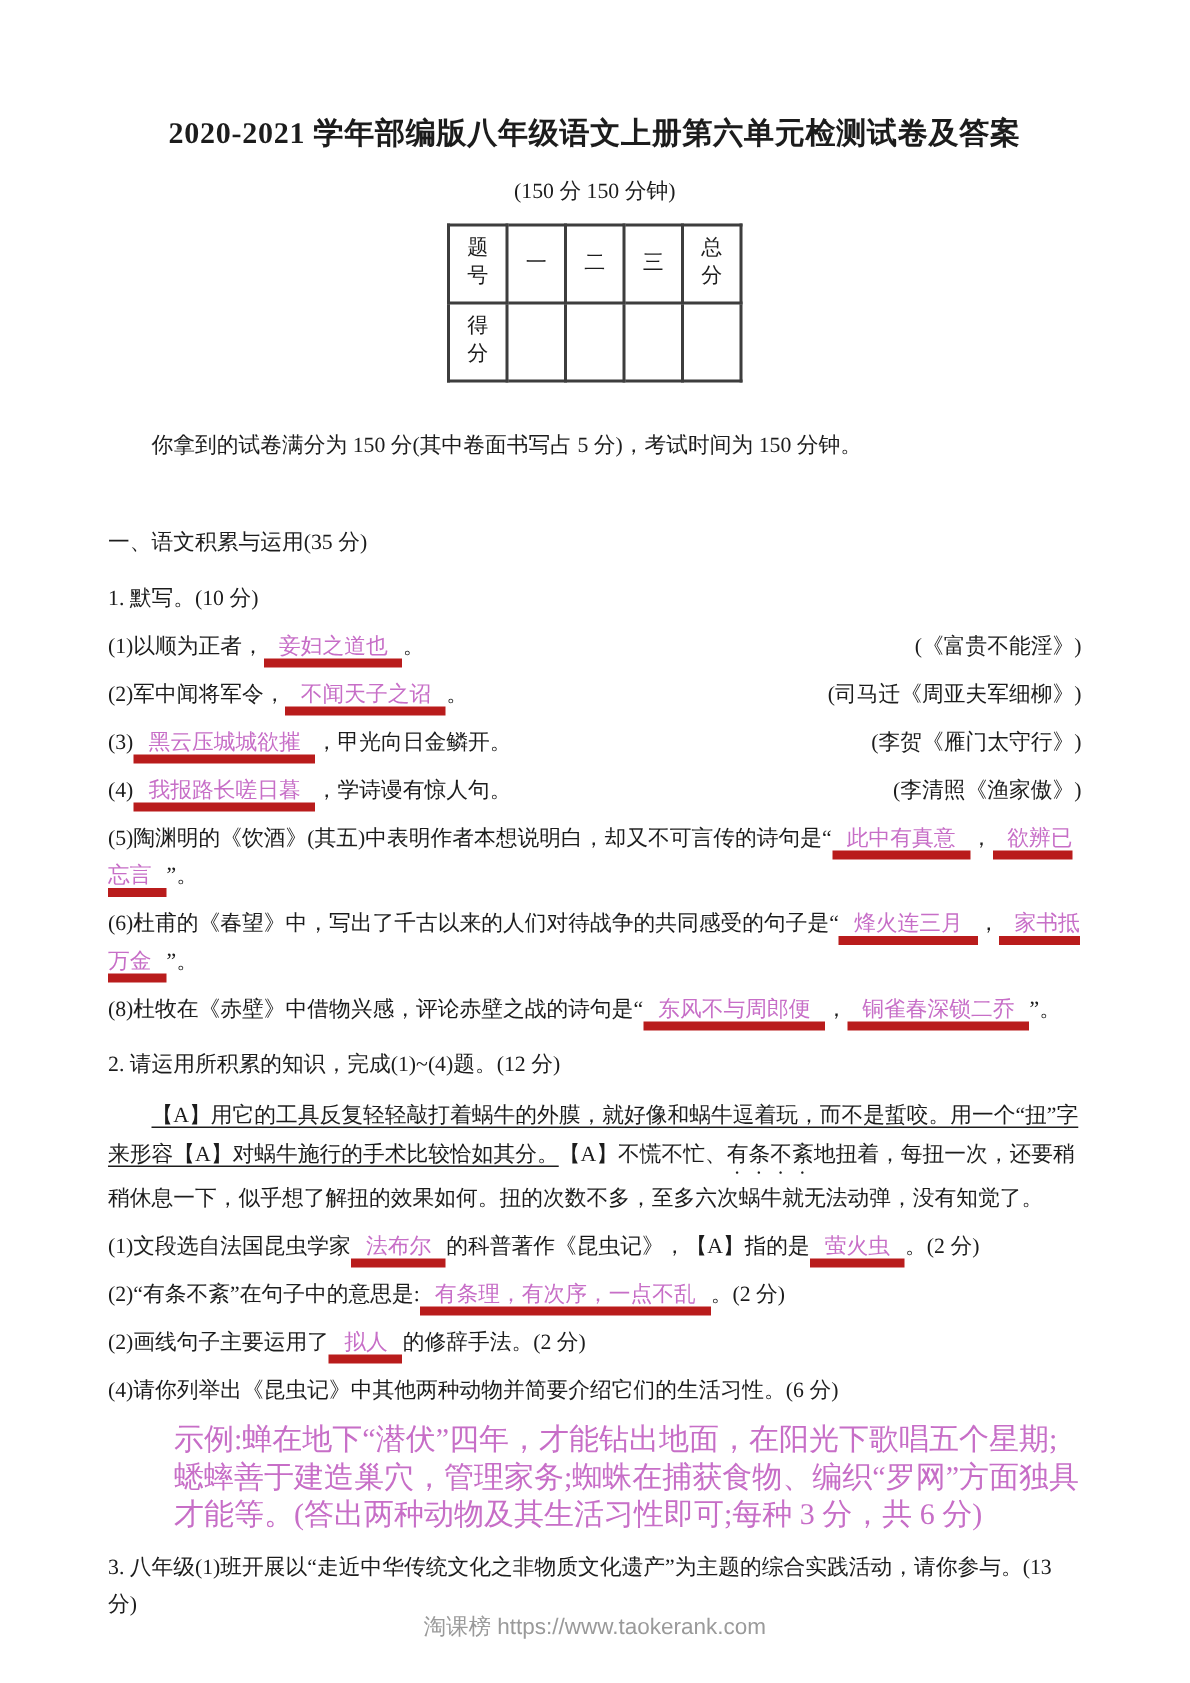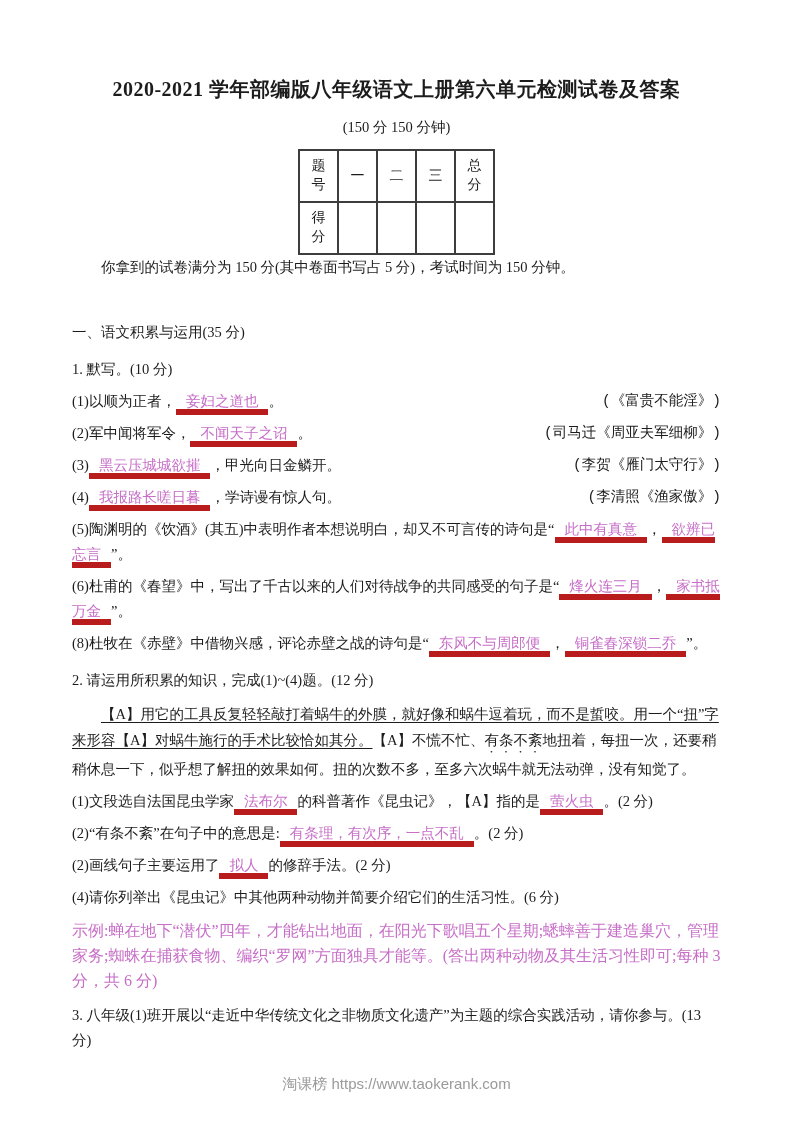--- a/index.html
+++ b/index.html
@@ -35,20 +35,21 @@
     width: 39px;
     height: 52px;
     text-align: center;
     vertical-align: middle;
     font-size: 14px;
     line-height: 1.35;
     white-space: pre-line;
   }
 
   .intro {
+    margin-top: 30px;
     font-size: 14.5px;
     line-height: 25px;
     text-indent: 2em;
   }
 
   .sec-heading {
     margin-top: 40px;
     font-size: 14.5px;
     line-height: 25px;
   }
@@ -69,21 +70,20 @@
   .blank {
     color: #c76ec7;
     border-bottom: 6px solid #b91c1c;
     padding: 0 10px;
   }
 
   .source {
     position: absolute;
     right: 0;
     top: 0;
-    font-family: Liberation Mono, monospace;
   }
 
   .passage {
     margin-top: 8px;
     font-size: 14.5px;
     line-height: 26px;
     text-indent: 2em;
   }
   .u-line {
     text-decoration: underline;
@@ -92,23 +92,24 @@
   }
   .em-dots {
     -webkit-text-emphasis: filled dot #1c1c1c;
     -webkit-text-emphasis-position: under left;
     text-emphasis: filled dot #1c1c1c;
     text-emphasis-position: under left;
   }
 
   .answer-note {
     margin-top: 8px;
-    font-size: 16px;
+    font-size: 20px;
     line-height: 25px;
     color: #c76ec7;
+    margin-left: 44px;
   }
 
   .footer {
     position: absolute;
     left: 0;
     bottom: 28px;
     width: 100%;
     text-align: center;
     color: #9a9a9a;
     font-size: 15px;

